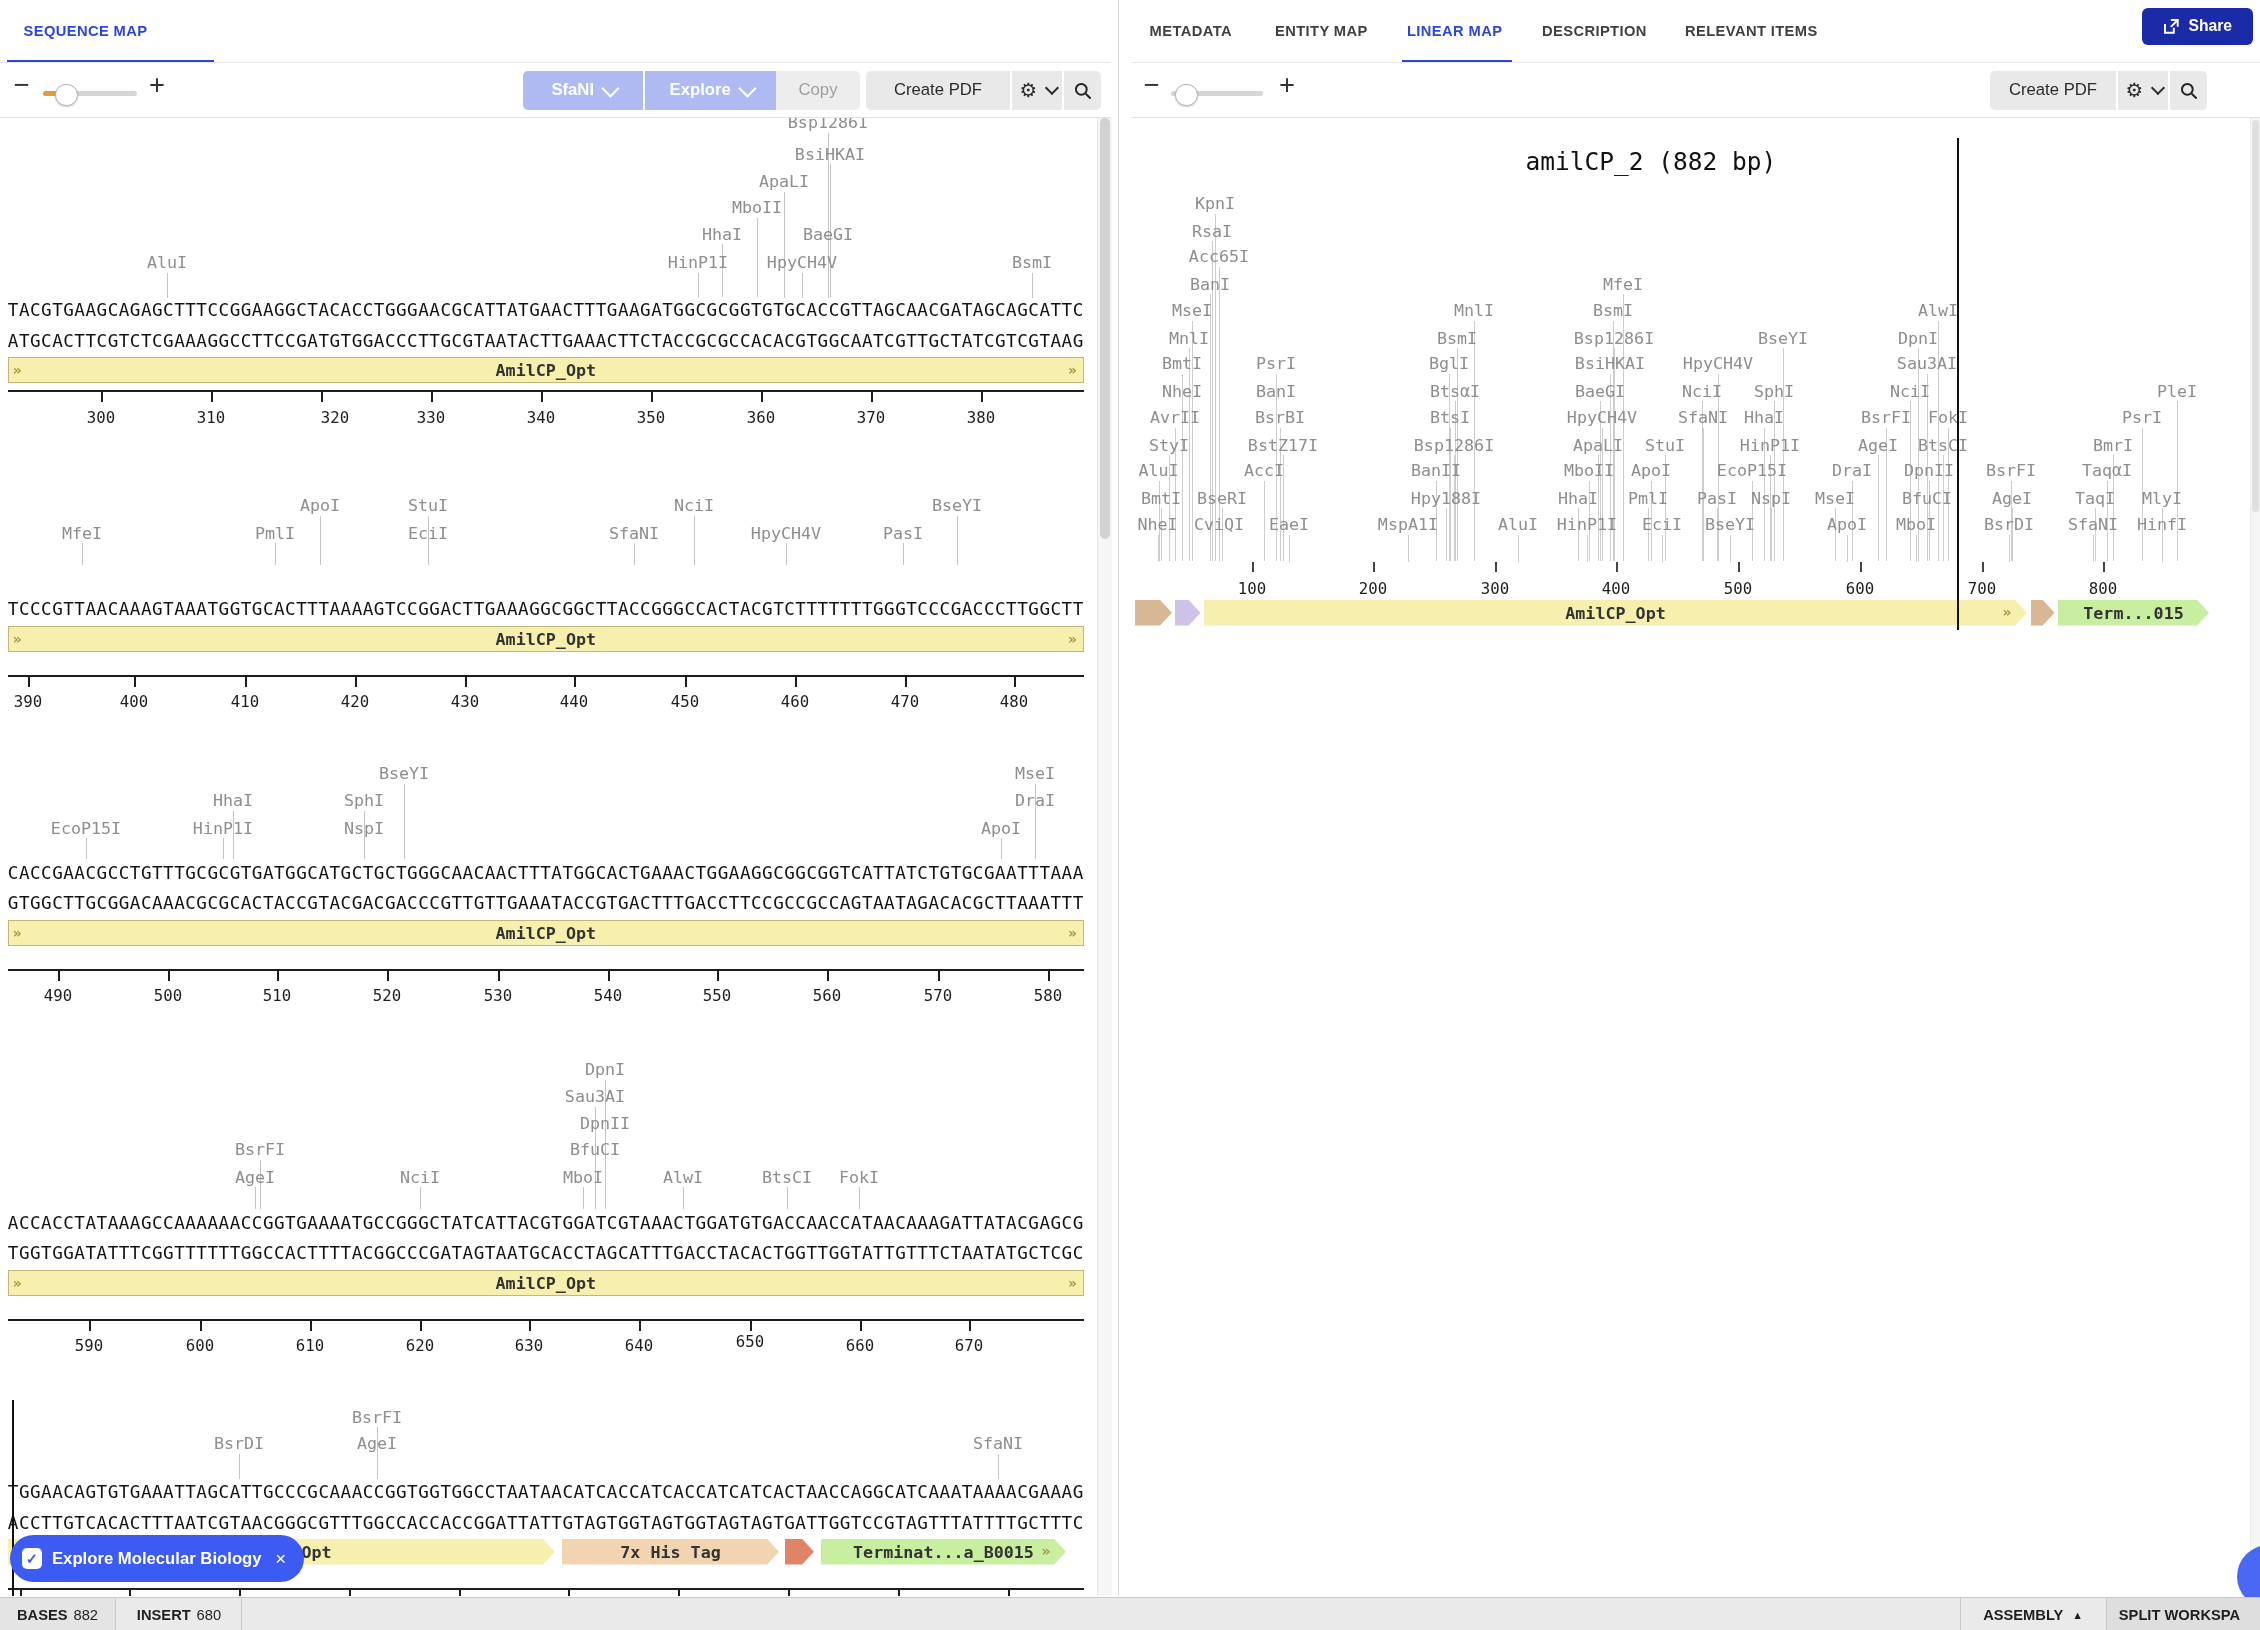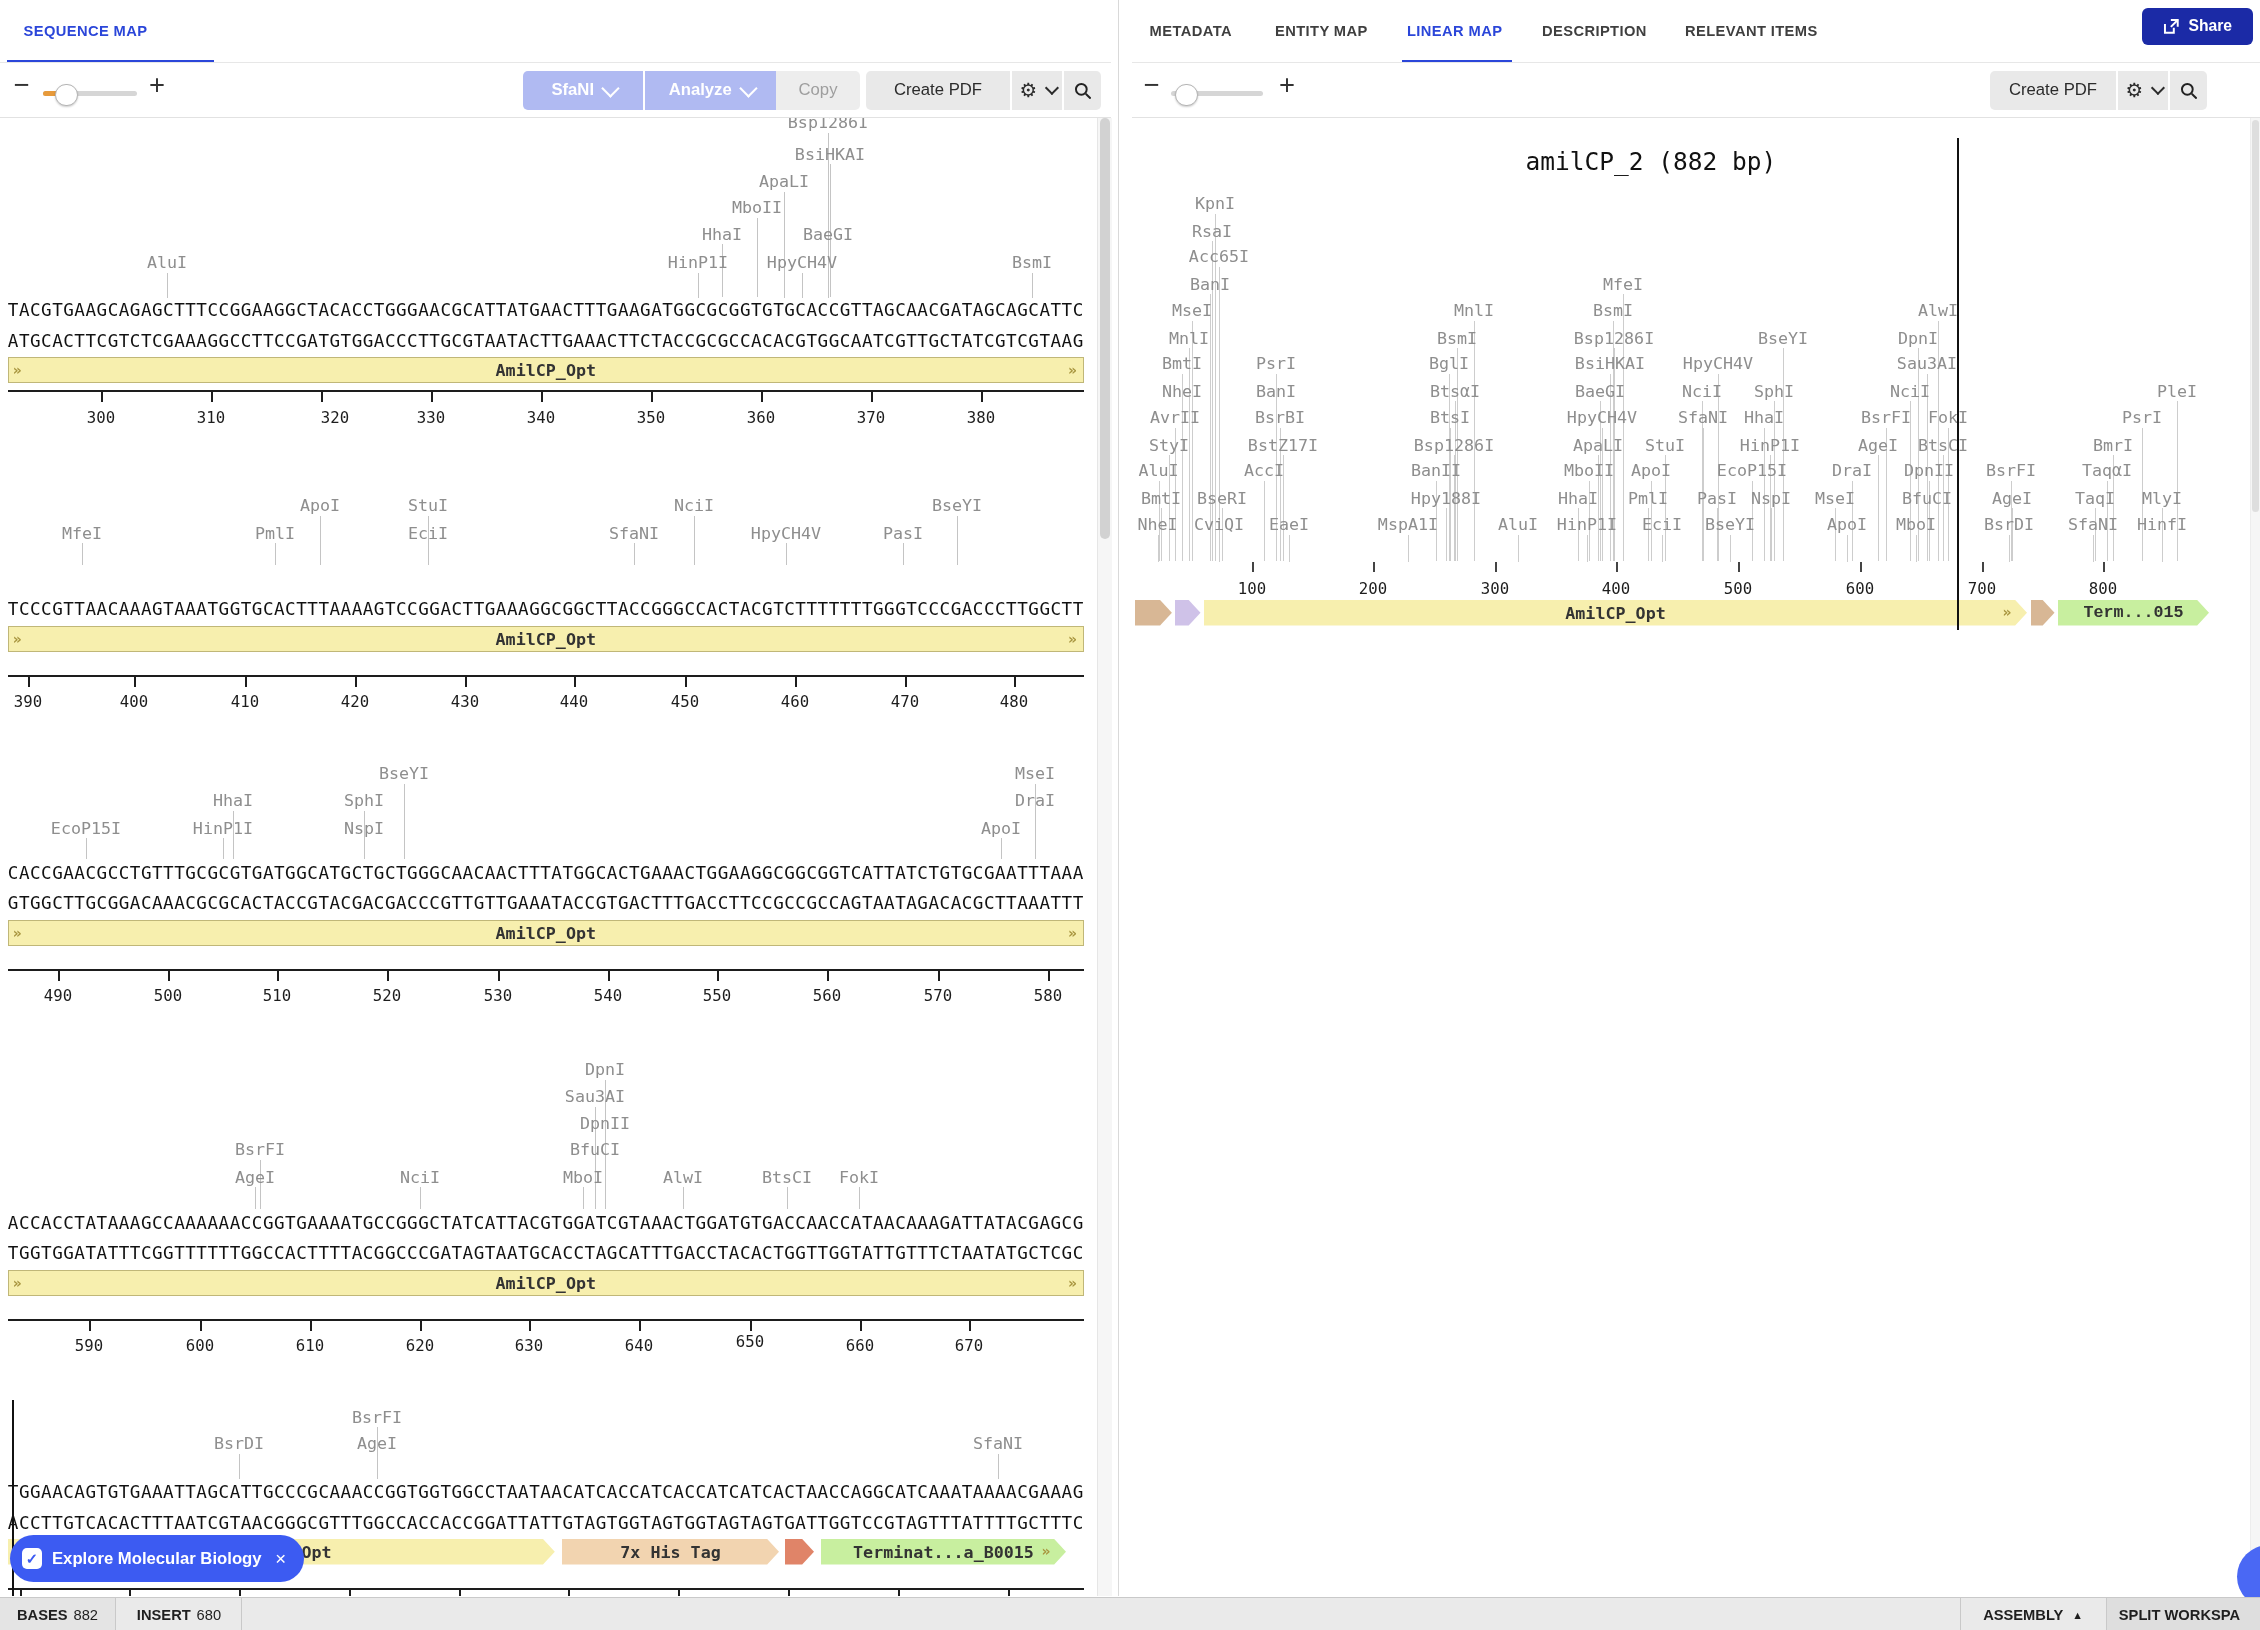--- a/index.html
+++ b/index.html
@@ -97,21 +97,21 @@
       <div class="slider-track" style="left:43px;width:94px;"></div>
       <div class="slider-fill" style="left:43px;width:21.6px;"></div>
       <div class="slider-thumb" style="left:55px;"></div>
       <div class="zoomglyph" style="left:149px;">+</div>
 
       <div class="btn primary" style="left:523px;width:121px;border-radius:4.9px 0 0 4.9px;border-right:1px solid #fff;">
         <span>SfaNI</span>
         <span class="chev"></span>
       </div>
       <div class="btn primary" style="left:645px;width:131px;border-radius:0;">
-        <span>Analyze</span>
+        <span>Explore</span>
         <span class="chev"></span>
       </div>
       <div class="btn disabled" style="left:776px;width:84px;border-radius:0 4.9px 4.9px 0;">
         <span>Copy</span>
       </div>
       <div class="btn gray" style="left:866px;width:145px;border-radius:4.9px 0 0 4.9px;border-right:1px solid #fff;">
         <span>Create PDF</span>
       </div>
       <div class="btn gray" style="left:1012px;width:51px;border-radius:0;border-right:1px solid #fff;">
         <span class="gearg">⚙</span>
@@ -575,21 +575,21 @@
         <div class="ruler-label" style="left: 850px; top: 461px;">700</div>
         <div class="ruler-tick" style="left: 971px; top: 444px; background: rgb(68, 68, 68);"></div>
         <div class="ruler-label" style="left: 971px; top: 461px;">800</div>
         <div class="ann tip-r" style="left: 2.9px; top: 482px; width: 37px; background: rgb(216, 183, 149); border: none;"></div>
         <div class="ann tip-r" style="left: 43px; top: 482px; width: 25.5px; background: rgb(207, 194, 232); border: none;"></div>
         <div class="ann tip-r" style="left: 72px; top: 482px; width: 823px; background: rgb(247, 239, 174); border: none;">
           <span>AmilCP_Opt</span>
           <span class="chevmark" style="right: 15.7px;">»</span>
         </div>
         <div class="ann tip-r" style="left: 899px; top: 482px; width: 23.5px; background: rgb(216, 183, 149); border: none;"></div>
-        <div class="ann tip-r" style="left: 926px; top: 482px; width: 151px; background: rgb(200, 239, 159); border: none; font-family: Liberation Mono, monospace;">
+        <div class="ann tip-r" style="left: 926px; top: 482px; width: 151px; background: rgb(200, 239, 159); border: none;">
           <span>Term...015</span>
         </div>
         <div class="cursor-line" style="left: 825px; top: 19.6px; height: 492px;"></div>
       </div>
 
     <div class="vscroll" style="left:1118px;top:118px;width:9.8px;height:1478px;border-left:1px solid #ededed;">
       <div class="thumb" style="top:2px;height:392px;left:1px;width:6.9px;background:#dedede;"></div>
     </div>
   </section>
 

